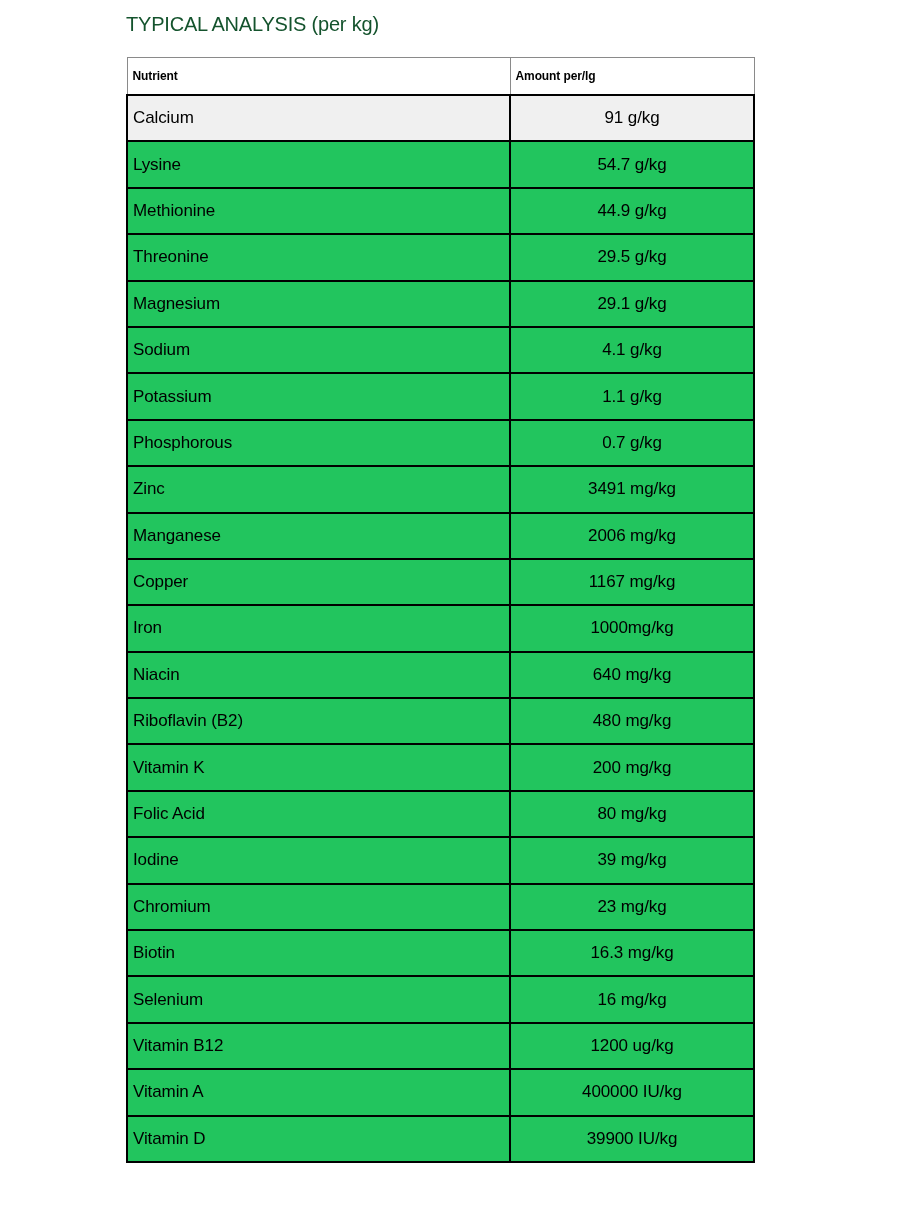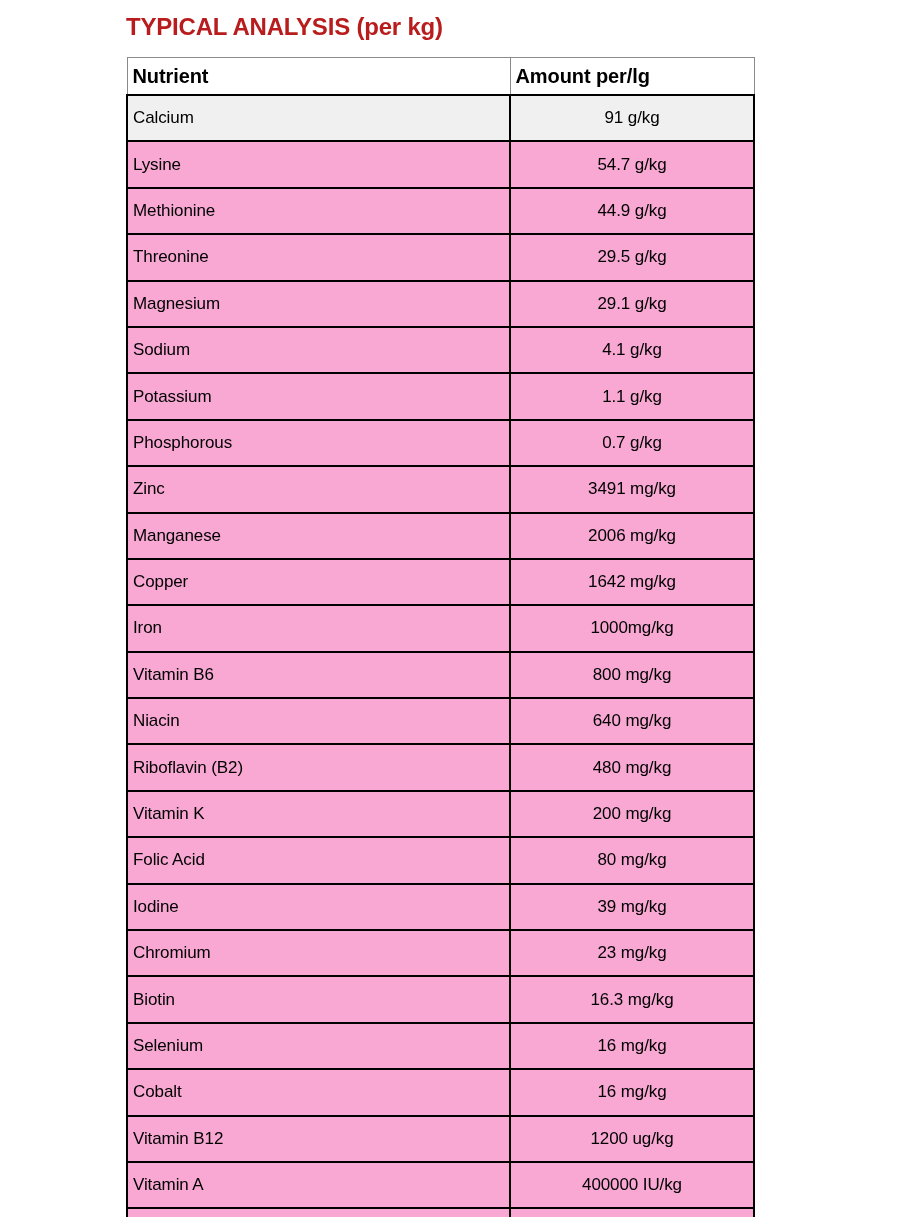--- a/index.html
+++ b/index.html
@@ -12,24 +12,24 @@
     width: 905px;
     height: 1217px;
     background: #ffffff;
     font-family: "Liberation Sans", sans-serif;
     color: #000000;
   }
   .doc-title {
     position: absolute;
     left: 126px;
     top: 13px;
-    font-size: 24px;
-    font-weight: 700;
+    font-size: 20px;
+    font-weight: 400;
     letter-spacing: -0.2px;
-    color: #b91c1c;
+    color: #14532d;
     white-space: nowrap;
   }
   table.analysis {
     position: absolute;
     left: 126px;
     top: 57px;
     width: 627px;
     border-collapse: collapse;
     table-layout: fixed;
     font-size: 17px;
@@ -40,28 +40,28 @@
 
   table.analysis th {
     border: 1px solid var(--header-border, #8a8a8a);
     border-bottom: 2px solid var(--border, #000000);
     font-weight: 700;
     text-align: left;
     padding: 0 0 0 5px;
     height: 36px;
     vertical-align: middle;
     background: #ffffff;
-    font-size: 20px;
+    font-size: 12px;
   }
   table.analysis td {
     border: 2px solid var(--border, #000000);
     padding: 0 0 0 5px;
     height: 36.4px;
     vertical-align: middle;
-    background: #f9a8d4;
+    background: #22c55e;
   }
   table.analysis td.amount {
     text-align: center;
     padding: 4px;
   }
   table.analysis tr.row-highlight td {
     background: var(--highlight, #f0f0f0);
   }
 </style>
 </head>
@@ -118,29 +118,25 @@
         <tr>
           <td>Zinc</td>
           <td class="amount">3491 mg/kg</td>
         </tr>
         <tr>
           <td>Manganese</td>
           <td class="amount">2006 mg/kg</td>
         </tr>
         <tr>
           <td>Copper</td>
-          <td class="amount">1642 mg/kg</td>
+          <td class="amount">1167 mg/kg</td>
         </tr>
         <tr>
           <td>Iron</td>
           <td class="amount">1000mg/kg</td>
-        </tr>
-        <tr>
-          <td>Vitamin B6</td>
-          <td class="amount">800 mg/kg</td>
         </tr>
         <tr>
           <td>Niacin</td>
           <td class="amount">640 mg/kg</td>
         </tr>
         <tr>
           <td>Riboflavin (B2)</td>
           <td class="amount">480 mg/kg</td>
         </tr>
         <tr>
@@ -161,24 +157,20 @@
         </tr>
         <tr>
           <td>Biotin</td>
           <td class="amount">16.3 mg/kg</td>
         </tr>
         <tr>
           <td>Selenium</td>
           <td class="amount">16 mg/kg</td>
         </tr>
         <tr>
-          <td>Cobalt</td>
-          <td class="amount">16 mg/kg</td>
-        </tr>
-        <tr>
           <td>Vitamin B12</td>
           <td class="amount">1200 ug/kg</td>
         </tr>
         <tr>
           <td>Vitamin A</td>
           <td class="amount">400000 IU/kg</td>
         </tr>
         <tr>
           <td>Vitamin D</td>
           <td class="amount">39900 IU/kg</td>

